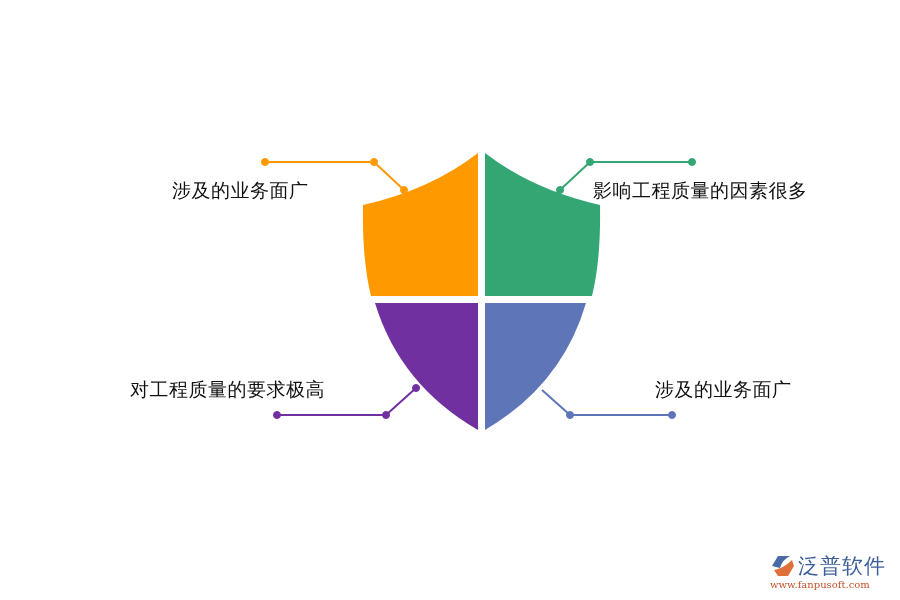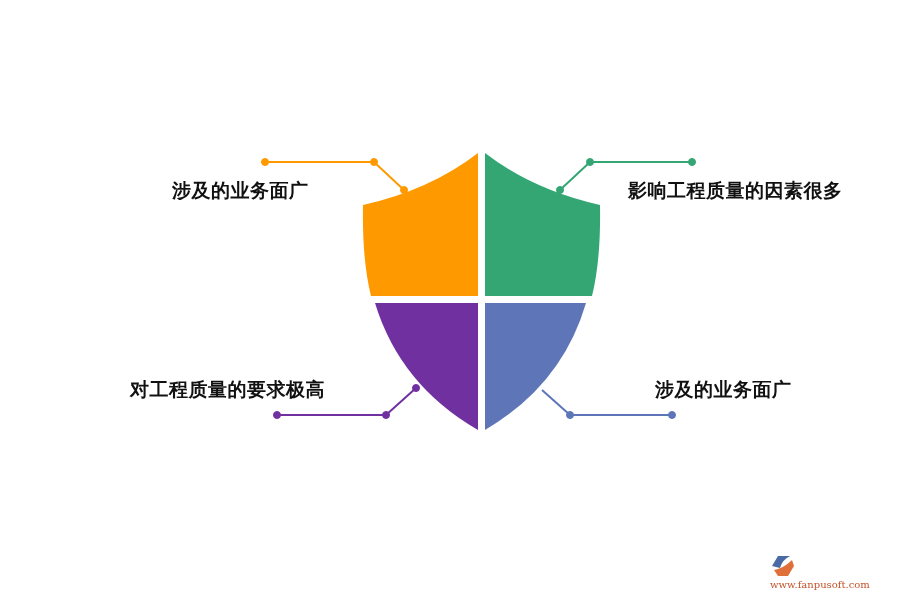--- a/index.html
+++ b/index.html
@@ -1,18 +1,18 @@
 <!DOCTYPE html>
 <html><head>
 <meta charset="utf-8">
 <style>
   html, body { margin:0; padding:0; background:#ffffff; }
   body { width:900px; height:600px; position:relative; overflow:hidden; font-family:"DejaVu Sans", sans-serif; }
   svg.diagram { position:absolute; left:0; top:0; }
-  .label { position:absolute; font-size:19px; font-weight:bold; color:#111; white-space:nowrap; letter-spacing:0.5px; }
+  .label { position:absolute; font-size:19px; font-weight:normal; color:#111; white-space:nowrap; letter-spacing:0.5px; }
   .logo { position:absolute; left:768px; top:552px; width:130px; height:44px; }
   .logo-name { position:absolute; left:30px; top:0px; font-size:21px; color:#3d5f9a; font-family:"DejaVu Sans", sans-serif; letter-spacing:1px; }
   .logo-url { position:absolute; left:2px; top:27px; font-size:10px; color:#c2532a; font-family:"DejaVu Serif", serif; }
   .logo-icon { position:absolute; left:2px; top:2px; }
 </style>
 </head>
 <body>
 
 <svg class="diagram" width="900" height="600" viewBox="0 0 900 600">
 
@@ -43,23 +43,24 @@
   </g>
 
   <g stroke="#5E76B8" fill="#5E76B8">
     <polyline points="542,390 570,415 672,415" fill="none" stroke-width="2"></polyline>
     <circle cx="570" cy="415" r="3.5"></circle>
     <circle cx="672" cy="415" r="3.5"></circle>
   </g>
 </svg>
 
 <div class="label" style="left:172px; top:178px;">涉及的业务面广</div>
-<div class="label" style="left:628px; top:178px;">影响工程质量的因素很多</div>
+<div class="label" style="left:593px; top:178px;">影响工程质量的因素很多</div>
 <div class="label" style="left:130px; top:377px;">对工程质量的要求极高</div>
 <div class="label" style="left:655px; top:377px;">涉及的业务面广</div>
 
 <div class="logo">
   <svg class="logo-icon" width="26" height="24" viewBox="0 0 26 24">
     <path d="M2,12 L8,2 L20,2 Q12,6 10,14 Z" fill="#4a6aa5"></path>
     <path d="M4,16 Q14,14 22,6 L24,12 L18,22 L8,22 Z" fill="#e0703a"></path>
   </svg>
+  <span class="logo-name">泛普软件</span>
   <span class="logo-url">www.fanpusoft.com</span>
 </div>
 
 </body></html>

